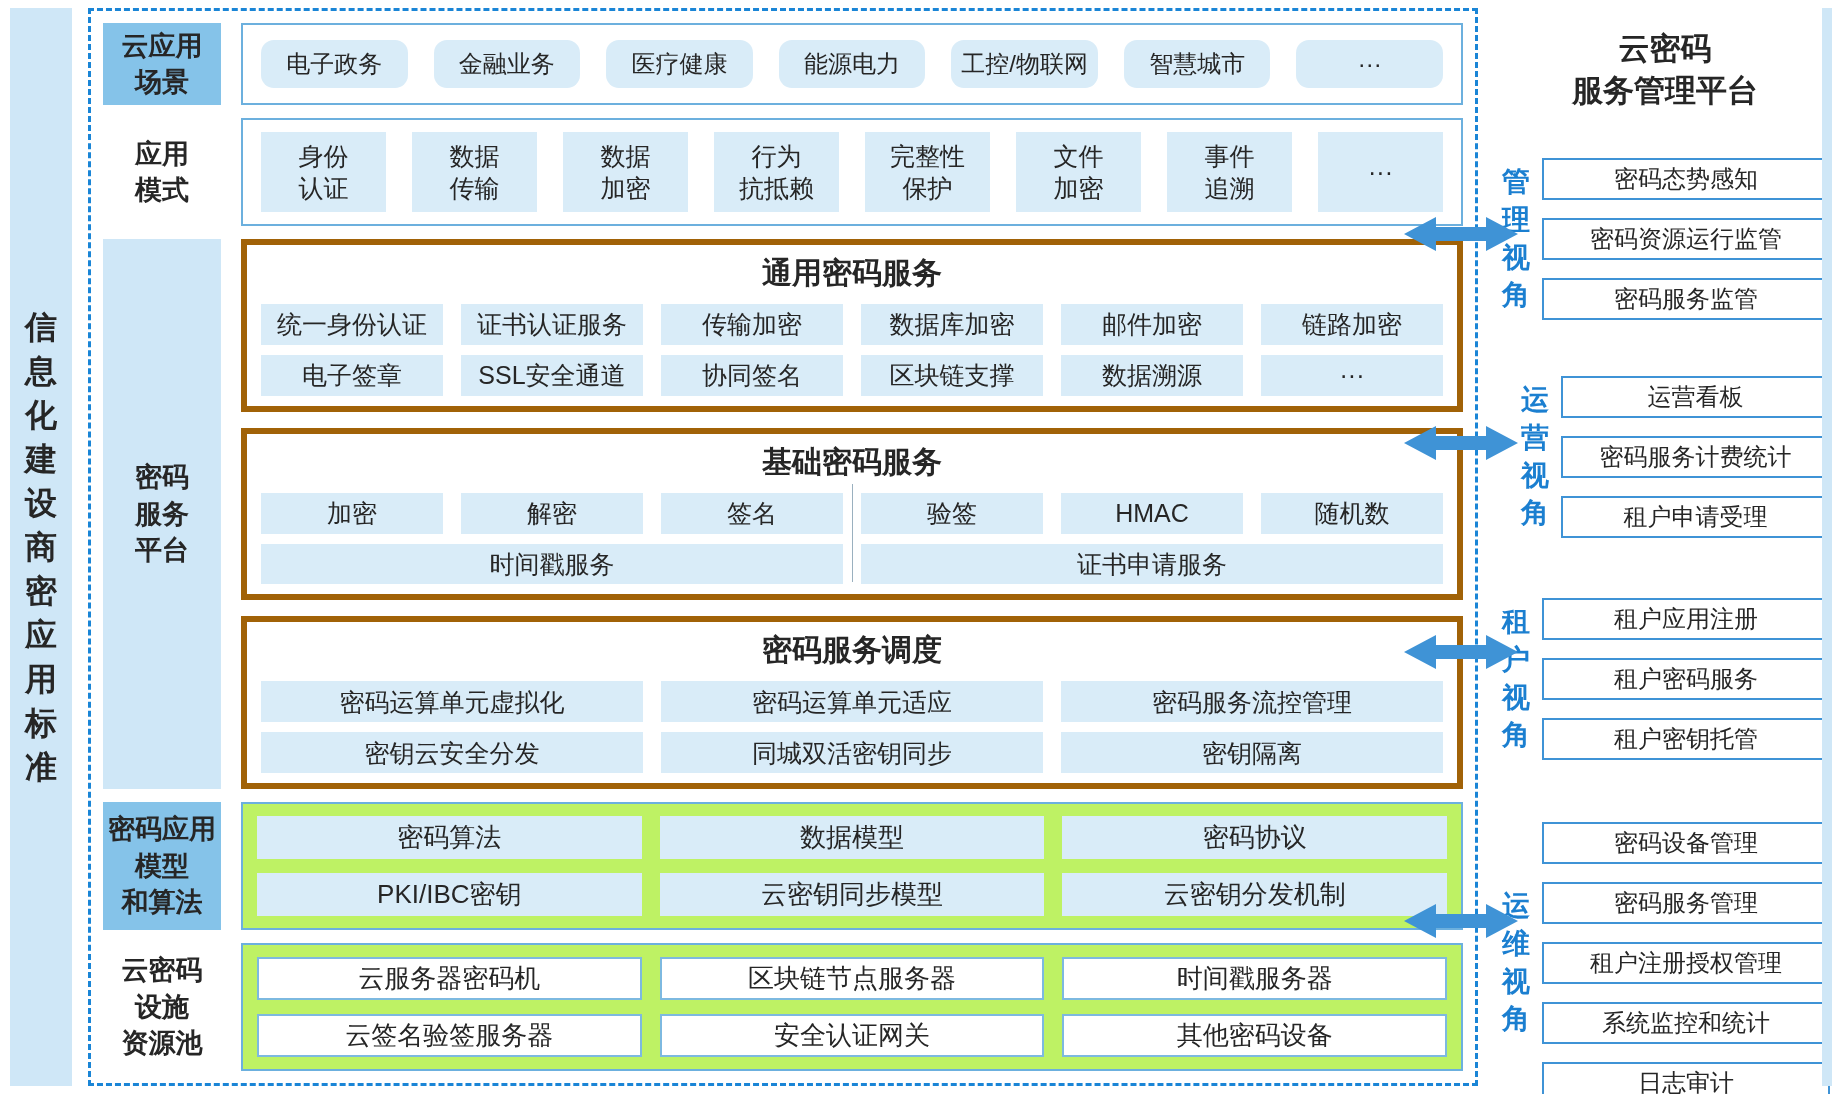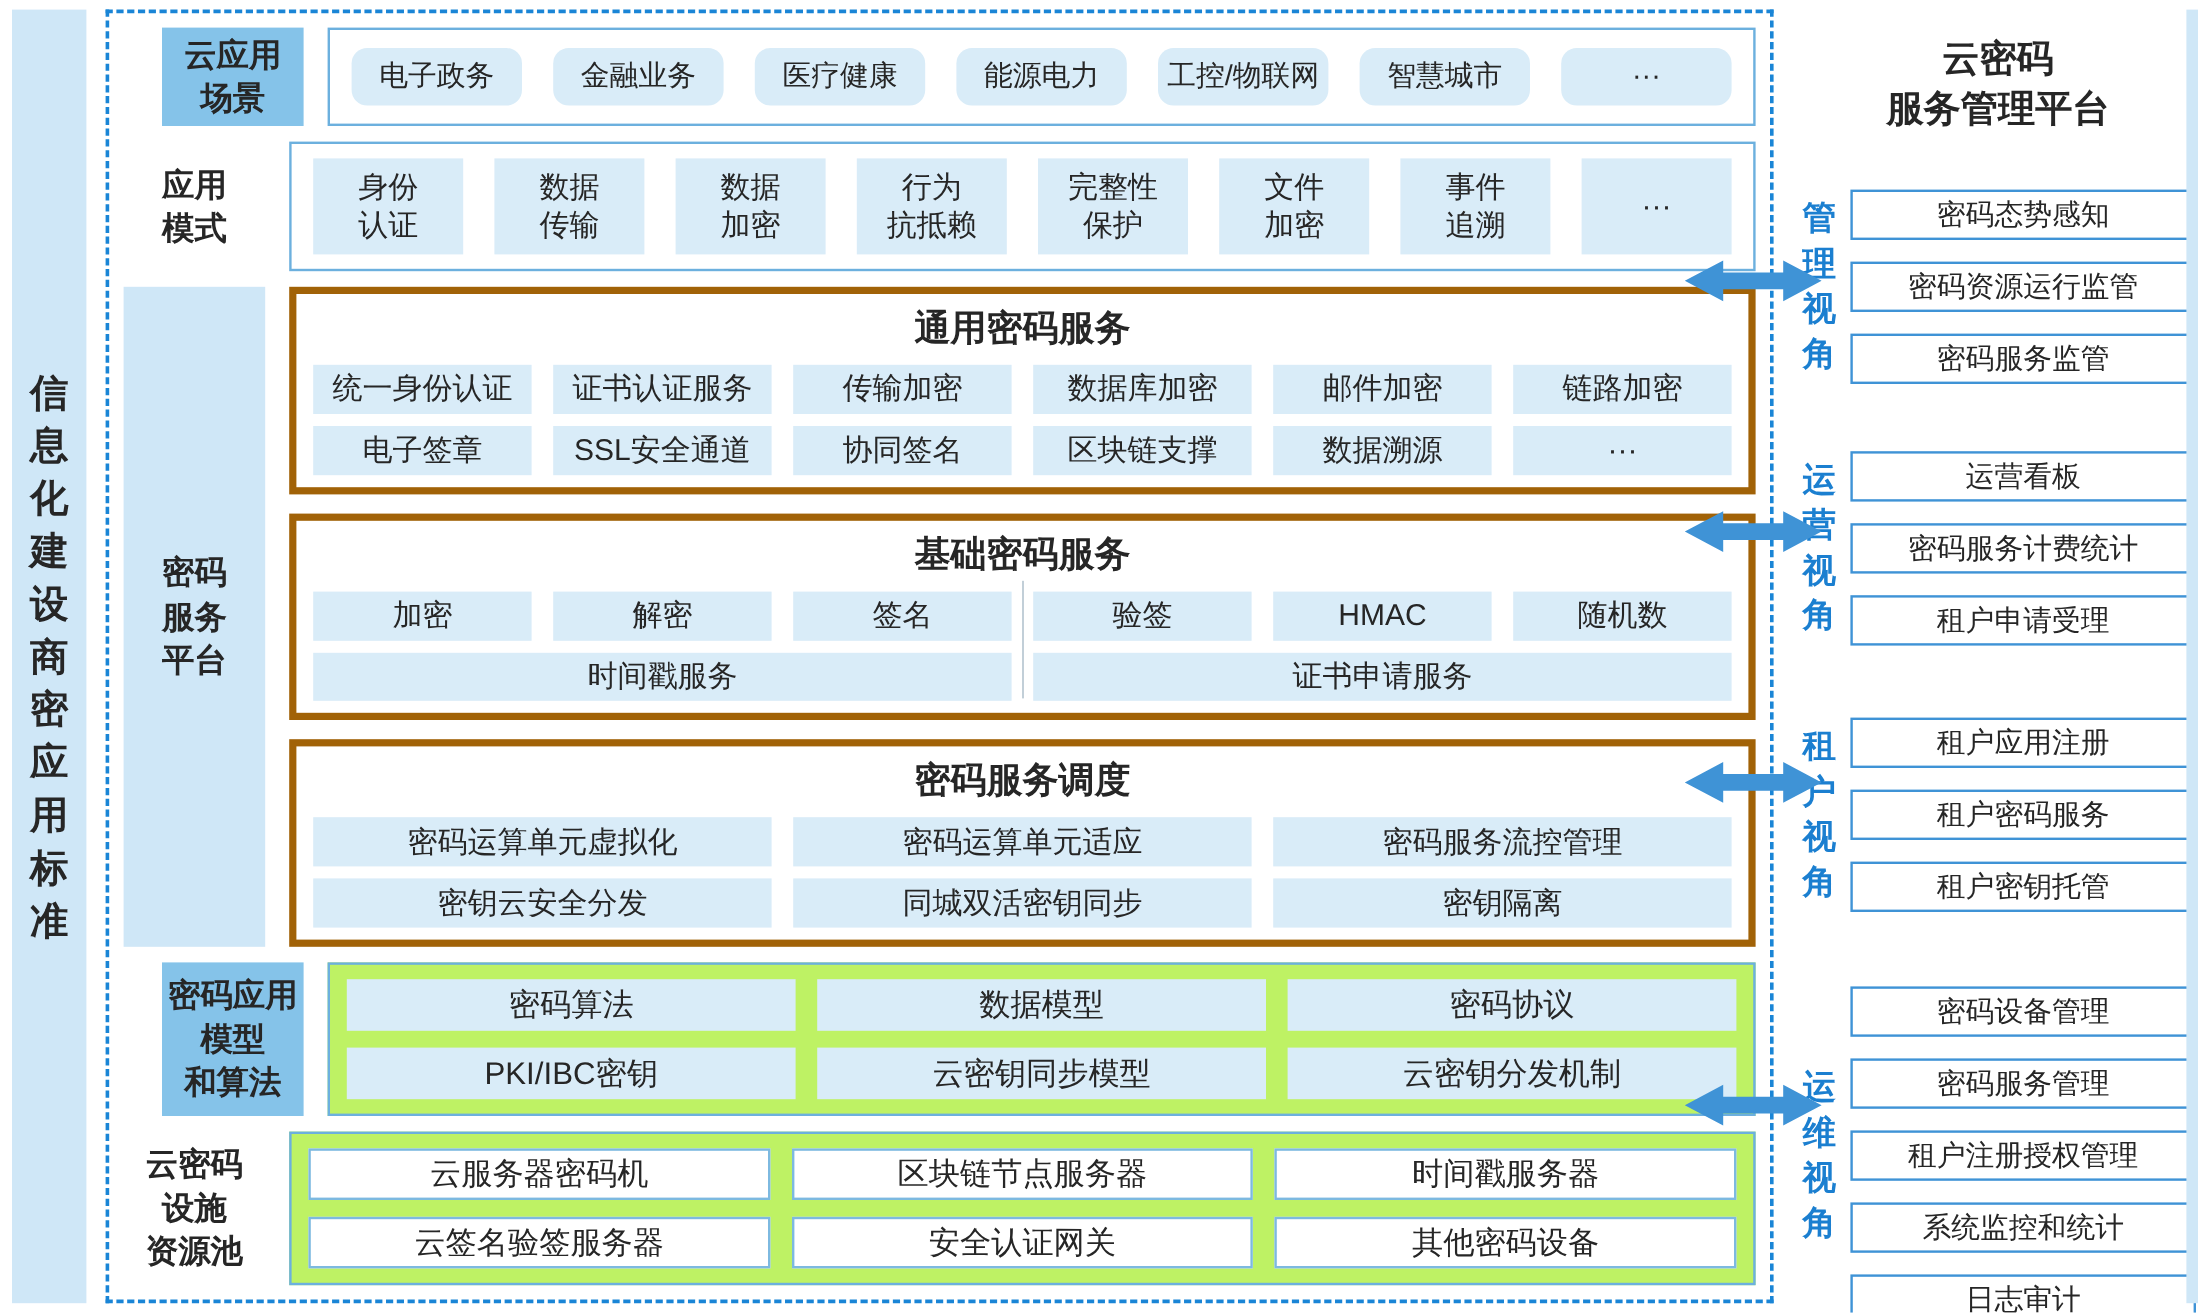--- a/index.html
+++ b/index.html
@@ -13,21 +13,21 @@
           word-break:break-all;white-space:normal;}
   .right-edge-strip{position:absolute;right:0;top:8px;width:10px;height:1078px;background:#cfe7f7;}
 
   
   .main-area{position:absolute;left:88px;top:8px;width:1390px;height:1078px;
              border:3px dashed #1a85d6;box-sizing:border-box;padding:12px;
              display:flex;flex-direction:column;gap:13px;background:#ffffff;}
   .row{display:flex;gap:20px;}
   .row-label{flex:0 0 118px;display:flex;align-items:center;justify-content:center;
              text-align:center;font-size:27px;font-weight:600;line-height:1.35;white-space:pre-line;}
-  .fill-mid{background:#85c3e9;margin-left:32px;}
+  .fill-mid{background:#85c3e9;}
   .fill-light{background:#cfe7f7;}
   .row-scenario{height:82px;}
   .row-mode{height:108px;}
   .row-platform{flex:1;}
   .row-model{height:128px;}
   .row-resource{height:128px;}
 
   .row-content{flex:1;box-sizing:border-box;}
   .bordered{border:2px solid #6cb0de;background:#ffffff;}
 
@@ -47,21 +47,21 @@
 
   .grid-box{flex:1;border:2px solid #6cb0de;background:#bef264;box-sizing:border-box;
             padding:12px 14px;display:flex;flex-direction:column;gap:14px;}
   .grid-box .box-row .c{font-size:26px;}
   .cell-white{background:#ffffff;border:2px solid #7db9e0;box-sizing:border-box;}
 
   
   .right-panel{position:absolute;left:1500px;top:28px;width:330px;display:flex;flex-direction:column;}
   .rp-title{text-align:center;font-size:31px;font-weight:700;line-height:1.35;white-space:pre-line;}
   .rp-group{display:flex;align-items:center;gap:10px;}
-  .g1{margin-top:46px;}.g2{margin-top:56px;}.g3{margin-top:60px;}.g4{margin-top:62px;}
+  .g1{margin-top:46px;}.g2{margin-top:56px;margin-left:19px;}.g3{margin-top:60px;}.g4{margin-top:62px;}
   .rp-vlabel{flex:0 0 32px;width:32px;font-size:28px;font-weight:600;color:#1b7fd0;
              line-height:1.35;text-align:center;word-break:break-all;}
   .rp-boxes{flex:1;display:flex;flex-direction:column;gap:18px;}
   .rp-box{height:38px;border:2px solid #3f93d6;background:#ffffff;display:flex;
           align-items:center;justify-content:center;font-size:24px;white-space:nowrap;}
 
   
   .link-arrow{position:absolute;left:1402px;width:118px;height:44px;z-index:5;}
   .a1{top:212px;}.a2{top:421px;}.a3{top:630px;}.a4{top:899px;}
 </style>

